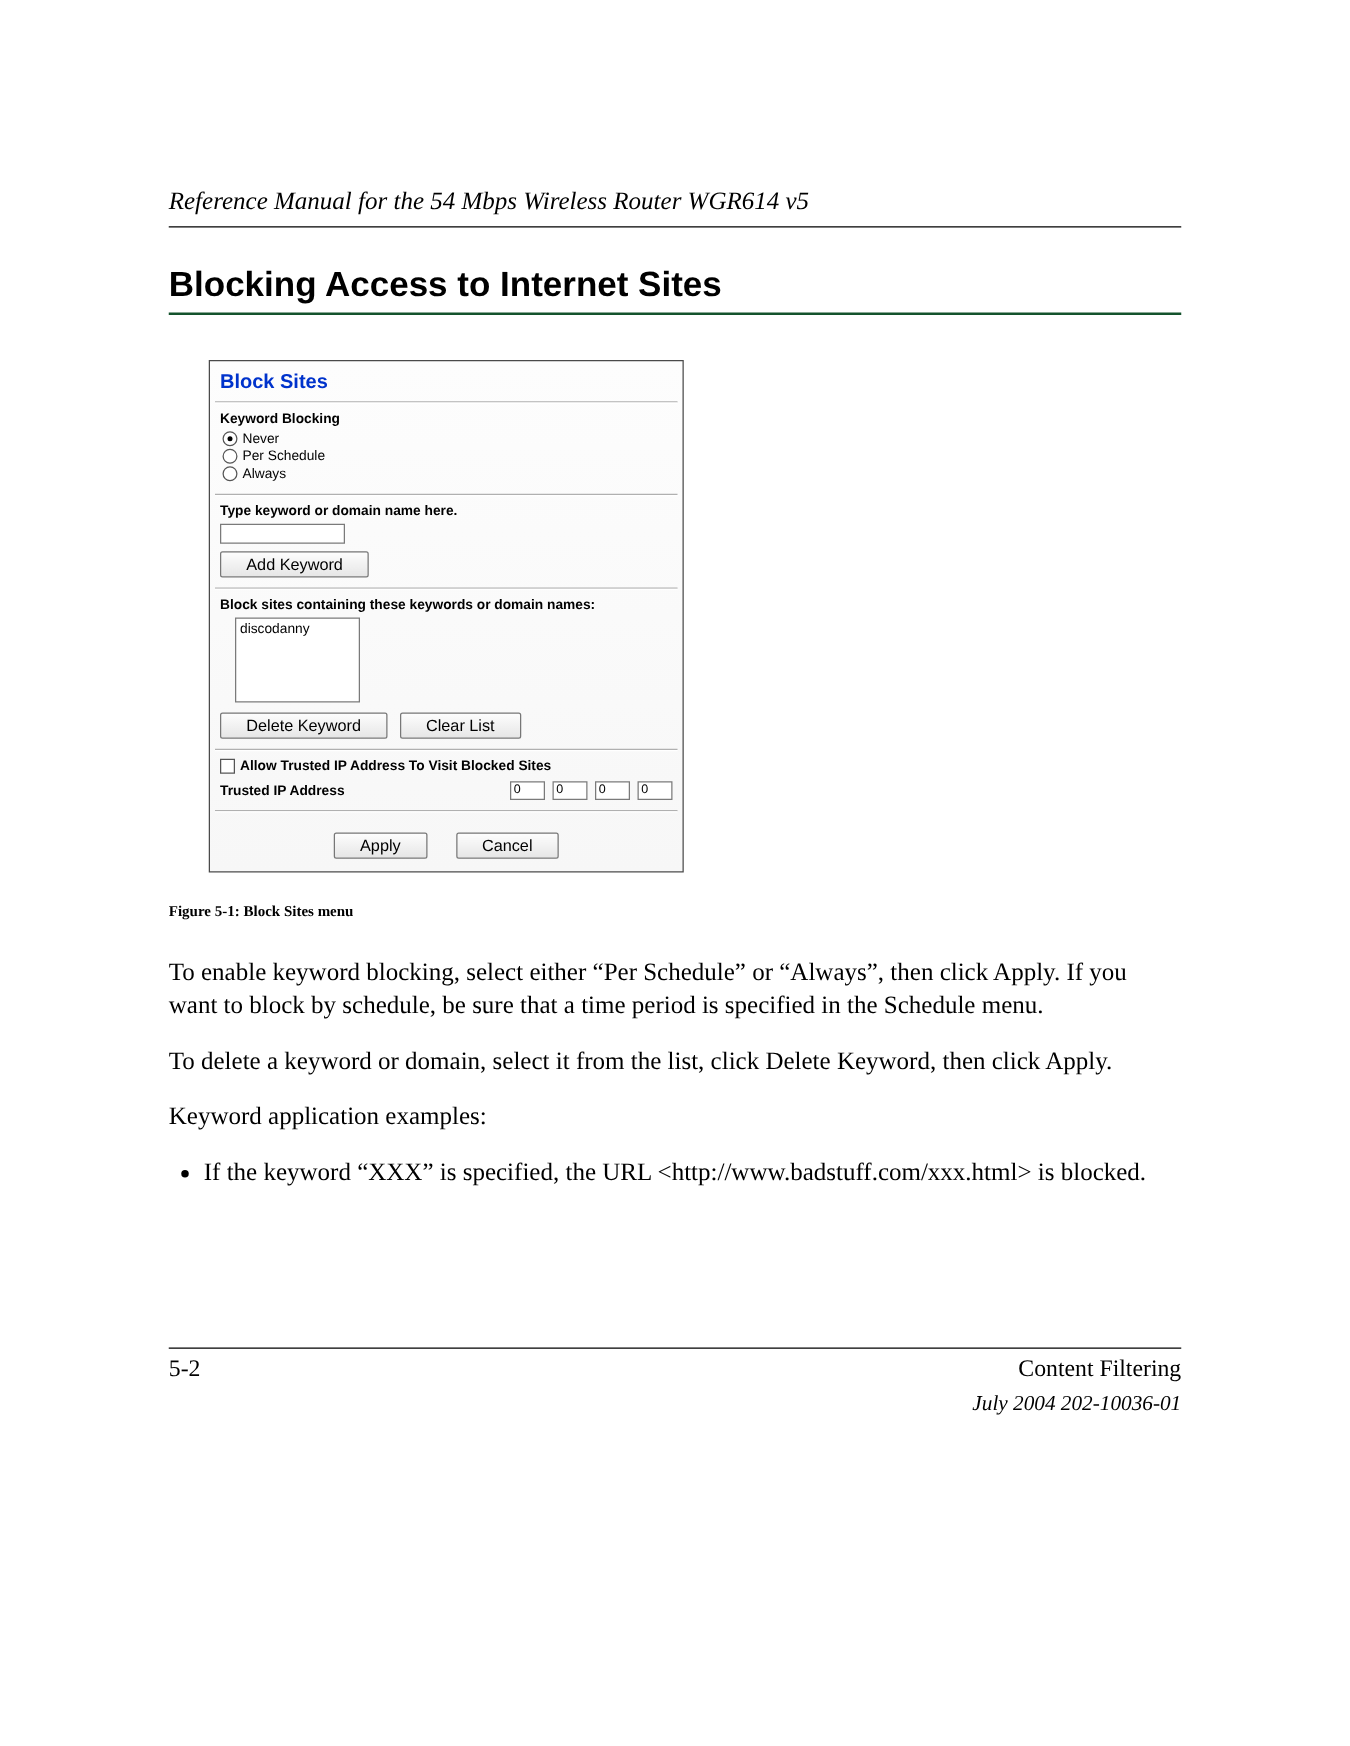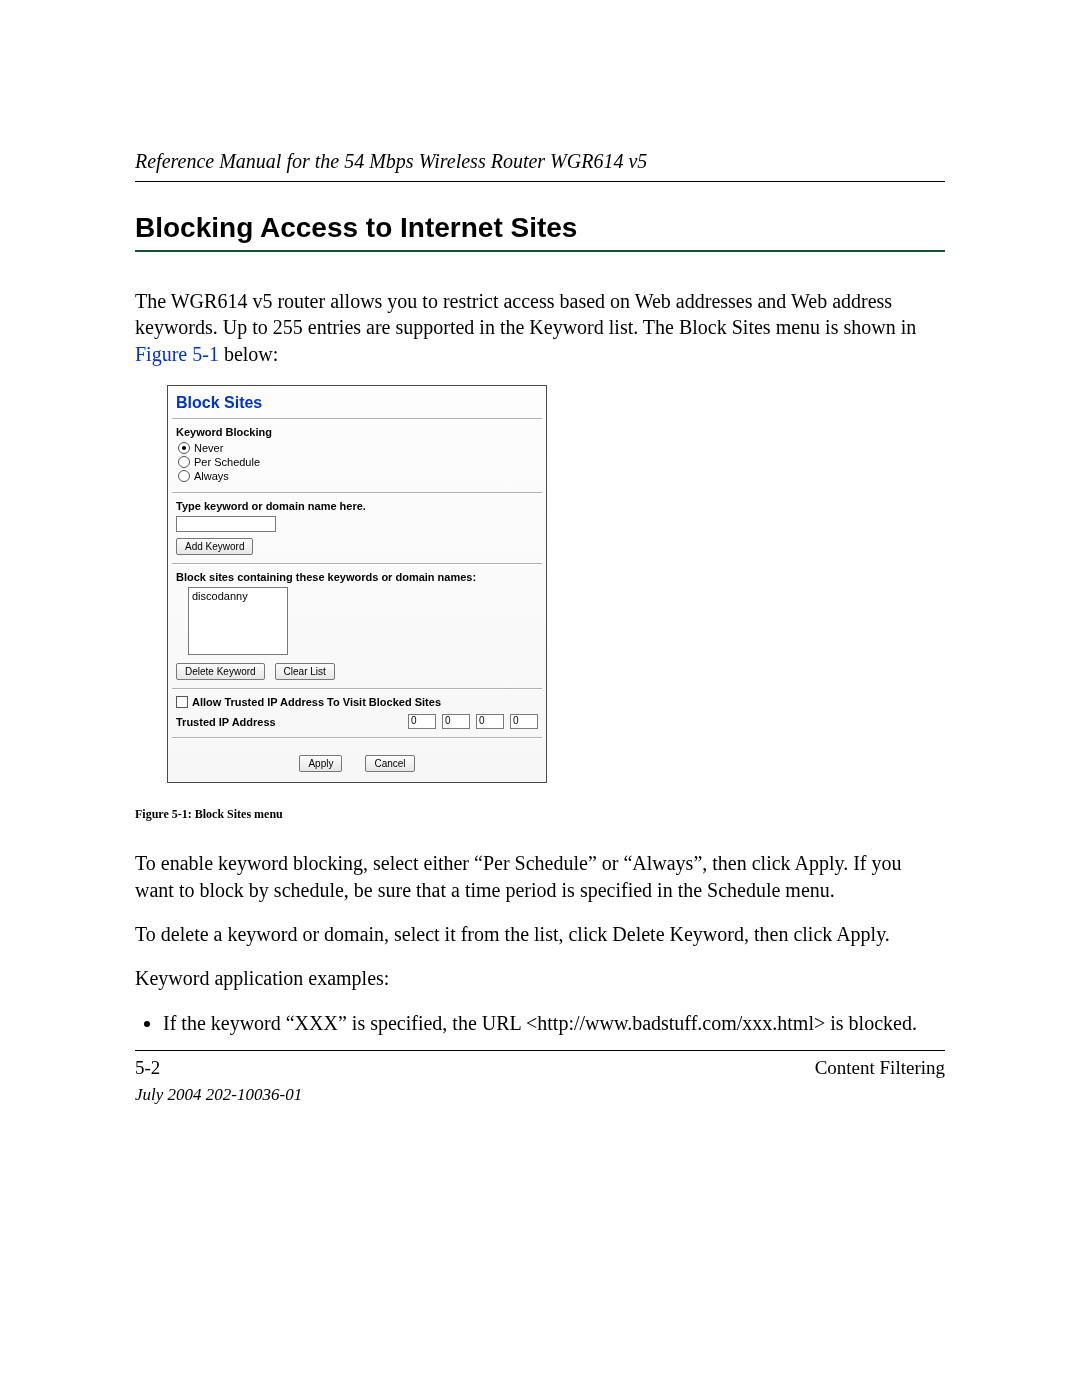--- a/index.html
+++ b/index.html
@@ -50,31 +50,31 @@
     font-size: 20px;
     line-height: 1.32;
   }
   .example-list li { margin-bottom: 10px; }
 
   
   .footer {
     position: absolute;
     left: 135px;
     right: 135px;
-    bottom: 292px;
+    bottom: 264px;
     border-top: 1.5px solid #000;
     padding-top: 6px;
     font-size: 19px;
   }
   .footer-row {
     display: flex;
     justify-content: space-between;
   }
   .footer-date {
-    text-align: left;
+    text-align: right;
     font-style: italic;
     font-size: 17px;
     margin-top: 6px;
   }
 
   
   .screenshot-wrap {
     margin: 14px 0 6px 32px;
   }
   .screenshot {
@@ -125,22 +125,22 @@
     width: 100px; height: 16px;
     border: 1px solid #7a7a7a;
     background: #fff;
     margin: 2px 0 6px 0;
     box-sizing: border-box;
   }
   .btn {
     display: inline-block;
     border: 1px solid #777;
     background: linear-gradient(#fdfdfd,#e6e6e6);
-    font-size: 10px;
-    padding: 2px 8px;
+    font-size: 13px;
+    padding: 2px 20px;
     border-radius: 2px;
     color: #000;
   }
   .listbox {
     width: 100px; height: 68px;
     border: 1px solid #7a7a7a;
     background: #fff;
     margin: 2px 0 8px 12px;
     padding: 2px 3px;
     font-size: 11px;
@@ -178,25 +178,20 @@
 </style>
 </head>
 <body>
 
 <div class="page">
 
   <div class="running-header">Reference Manual for the 54 Mbps Wireless Router WGR614 v5</div>
 
   <h1 class="section-title">Blocking Access to Internet Sites</h1>
 
-  <p class="body-text">
-    <span>The WGR614 v5 router allows you to restrict access based on Web addresses and Web address keywords. Up to 255 entries are supported in the Keyword list. The Block Sites menu is shown in </span>
-    <span class="fig-link">Figure 5-1</span>
-    <span> below:</span>
-  </p>
 
   <div class="screenshot-wrap">
     <div class="screenshot">
 
       <div class="panel-title">Block Sites</div>
       <div class="sep"></div>
 
       <div class="section-pad">
         <div class="ss-label">Keyword Blocking</div>
         <div class="radio-row">

